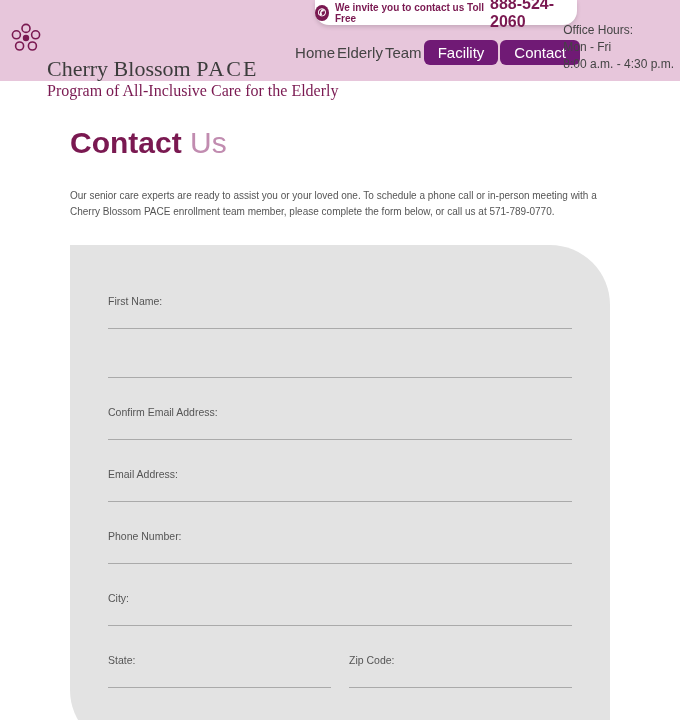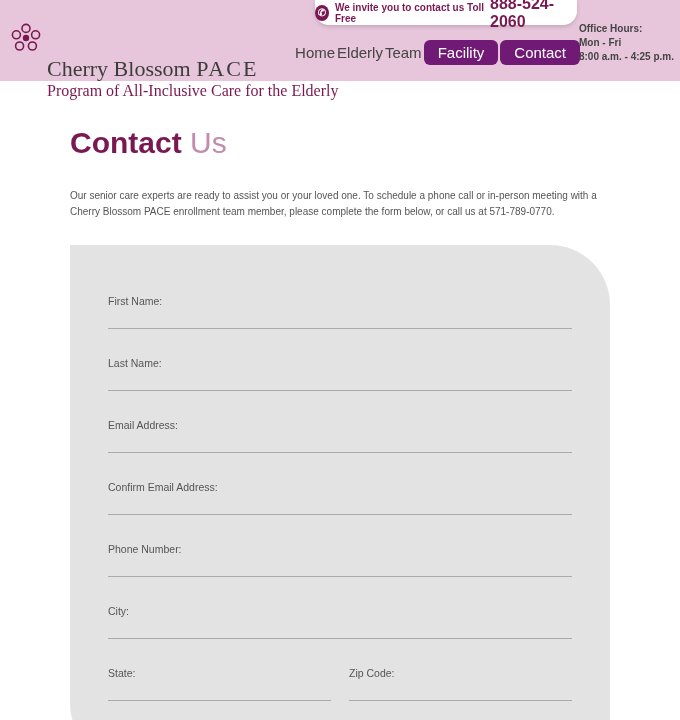--- a/index.html
+++ b/index.html
@@ -30,21 +30,21 @@
   font-size: 10px; margin-right: 6px;
 }
 .tollfree span.num { font-size: 16px; font-weight: 700; margin-left: 4px; }
 
 
 .nav { position: absolute; top: 40px; right: 100px; display: flex; gap: 2px; align-items: center; font-size: 15px; }
 .nav-item { color: #444; cursor: pointer; }
 .nav-pill { background: #701a75; color: #fff; padding: 4px 14px; border-radius: 6px; cursor: pointer; }
 
 
-.hours { position: absolute; top: 22px; right: 6px; font-size: 10px; color: #444; font-weight: 700; line-height: 1.4; }
+.hours { position: absolute; top: 22px; right: 6px; font-size: 12px; color: #444; font-weight: 400; line-height: 1.4; }
 
 
 .content { max-width: 540px; margin: 0 auto; padding: 45px 0 30px 0; }
 .title { font-size: 30px; font-weight: 700; }
 .title .dark { color: #7a1951; }
 .title .light { color: #c18cb0; font-weight: 500; }
 .intro { font-size: 10px; color: #555; margin-top: 28px; line-height: 1.55; }
 
 
 .card {
@@ -96,45 +96,44 @@
     <span class="nav-item">Home</span>
     <span class="nav-item">Elderly</span>
     <span class="nav-item">Team</span>
     <span class="nav-pill">Facility</span>
     <span class="nav-pill">Contact</span>
   </div>
 
   <div class="hours">
     <div>Office Hours:</div>
     <div>Mon - Fri</div>
-    <div>8:00 a.m. - 4:25 p.m.</div>
+    <div>8:00 a.m. - 4:30 p.m.</div>
   </div>
 </div>
 
 <div class="content">
   <h1 class="title">
     <span class="dark">Contact</span><span class="light"> Us</span>
   </h1>
   <p class="intro">Our senior care experts are ready to assist you or your loved one. To schedule a phone call or in-person meeting with a Cherry Blossom PACE enrollment team member, please complete the form below, or call us at 571-789-0770.</p>
 
   <div class="card">
     <div class="field">
       <label>First Name:</label>
       <input value="" style="">
     </div>
     <div class="field">
-      <label>Last Name:</label>
+      <input value="" style="">
+    </div>
+    <div class="field">
+      <label>Confirm Email Address:</label>
       <input value="" style="">
     </div>
     <div class="field">
       <label>Email Address:</label>
-      <input value="" style="">
-    </div>
-    <div class="field">
-      <label>Confirm Email Address:</label>
       <input value="" style="">
     </div>
     <div class="field">
       <label>Phone Number:</label>
       <input value="" style="">
     </div>
     <div class="field">
       <label>City:</label>
       <input value="" style="">
     </div>

